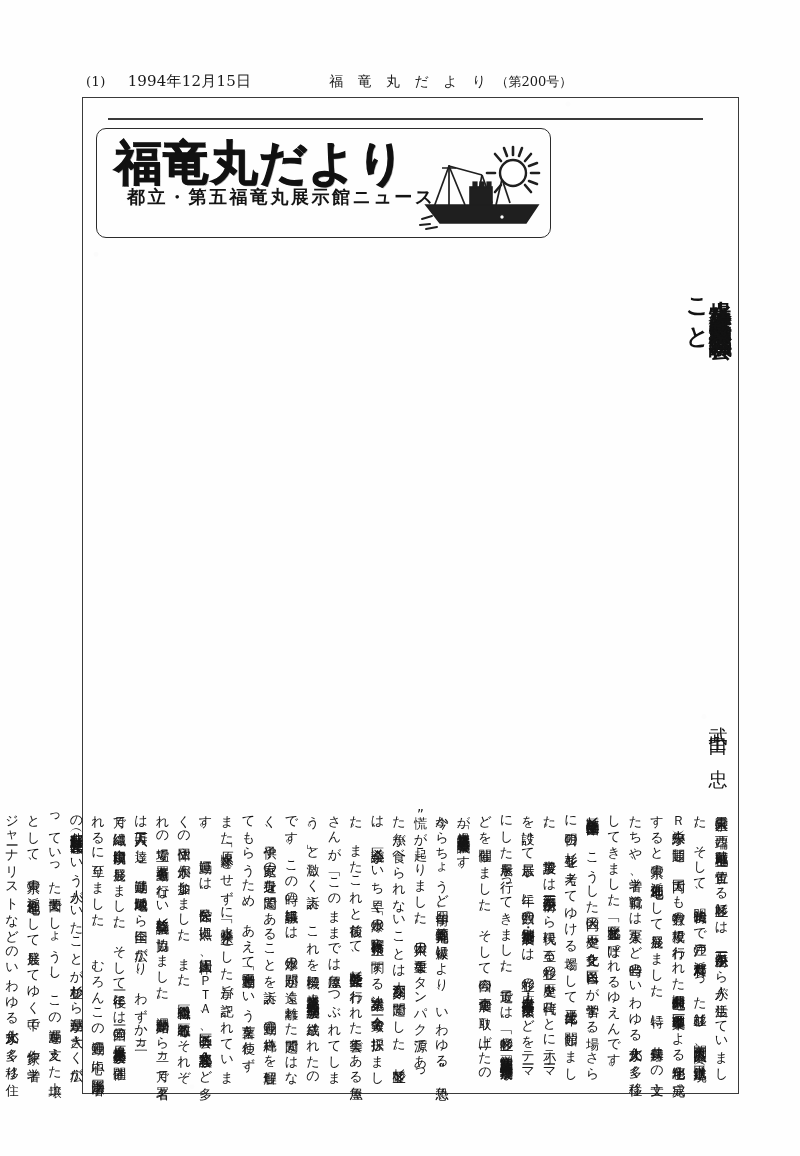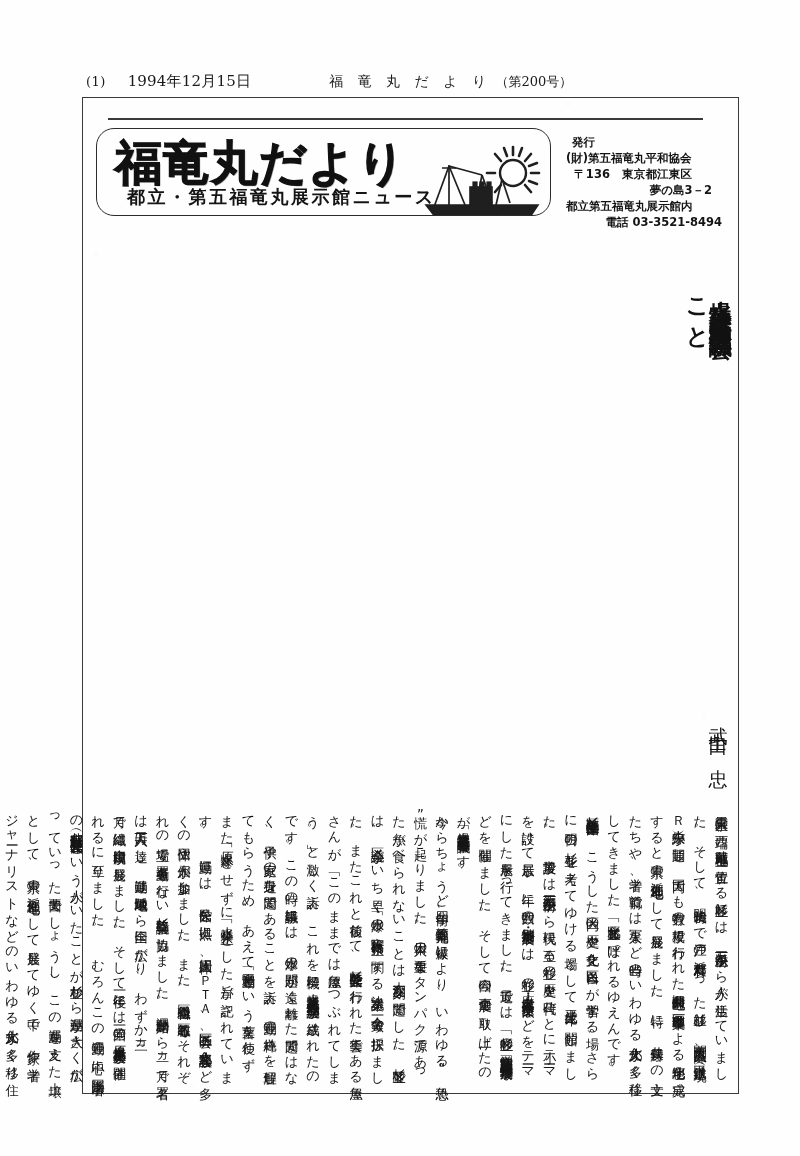--- a/index.html
+++ b/index.html
@@ -92,23 +92,23 @@
     left: 96px;
     top: 128px;
     width: 630px;
     height: 112px;
   }
   .logo-box {
     position: absolute;
     left: 0;
     top: 0;
     width: 455px;
-    height: 88px;
+    height: 110px;
     border: 1.8px solid #2b2b2b;
-    border-radius: 18px;
+    border-radius: 10px;
     box-sizing: border-box;
     overflow: hidden;
   }
   .logo-title {
     position: absolute;
     left: 18px;
     top: 3px;
     font-family: "DejaVu Sans", "Liberation Sans", sans-serif;
     font-size: 47px;
     font-weight: 700;
@@ -282,28 +282,20 @@
           <g stroke-width="2" stroke-linecap="round">
             <line x1="4" y1="84" x2="14" y2="81"></line>
             <line x1="2" y1="90" x2="12" y2="89"></line>
             <line x1="8" y1="94" x2="19" y2="92"></line>
           </g>
           <circle cx="84" cy="82" r="2.4" fill="#ffffff" stroke-width="1.4"></circle>
         </g>
       </svg>
     </div>
 
-    <div class="publisher">
-      <div class="pub-l1">発行</div>
-      <div class="pub-l2">(財)第五福竜丸平和協会</div>
-      <div class="pub-l3">〒136　東京都江東区</div>
-      <div class="pub-l4">夢の島3－2</div>
-      <div class="pub-l5">都立第五福竜丸展示館内</div>
-      <div class="pub-l6">電話 03-3521-8494</div>
-    </div>
 
   </div>
 
   <div class="article">
 
     <div class="headline-col">水爆禁止署名運動杉並協議会のこと</div>
     <div class="byline-col">武士田　忠</div>
 
     <div class="body-stack">
       <div class="body-block block-1">東京二三区の西端、武蔵野台地上に位置する杉並区には、三万年以上前から人々が生活していました。そして、明治時代まで江戸の近郊農村だった杉並は、関東大震災以降、甲武鉄道（現ＪＲ中央線）が開通し、国内でも有数の規模で行われた旧井荻村地区の区画整理事業による宅地化が完成すると東京の近郊住宅地として発展しました。特に、井伏鱒二らの文士たちや、学者、戦前では軍人など当時のいわゆる文化人が多く移住してきました。「文化区杉並」と呼ばれるゆえんです。　杉並区立郷土博物館は、こうした区内の歴史や文化を区民自らが学習する場、さらに明日の杉並を考えてゆける場として平成元年に開館しました。　常設展では約三万年以上前から現代に至る杉並の歴史を時代ごとに小テーマを設けて展示し、年に数回の特別展・企画展では、杉並の歴史・考古・民俗・文学・自然などをテーマにした展示を行ってきました。最近では、「杉並区の学童集団疎開展」「井伏鱒二追悼特別展」などを開催しました。そして今回の企画展で取り上げたのが「水爆禁止署名運動杉並協議会」です。</div>

